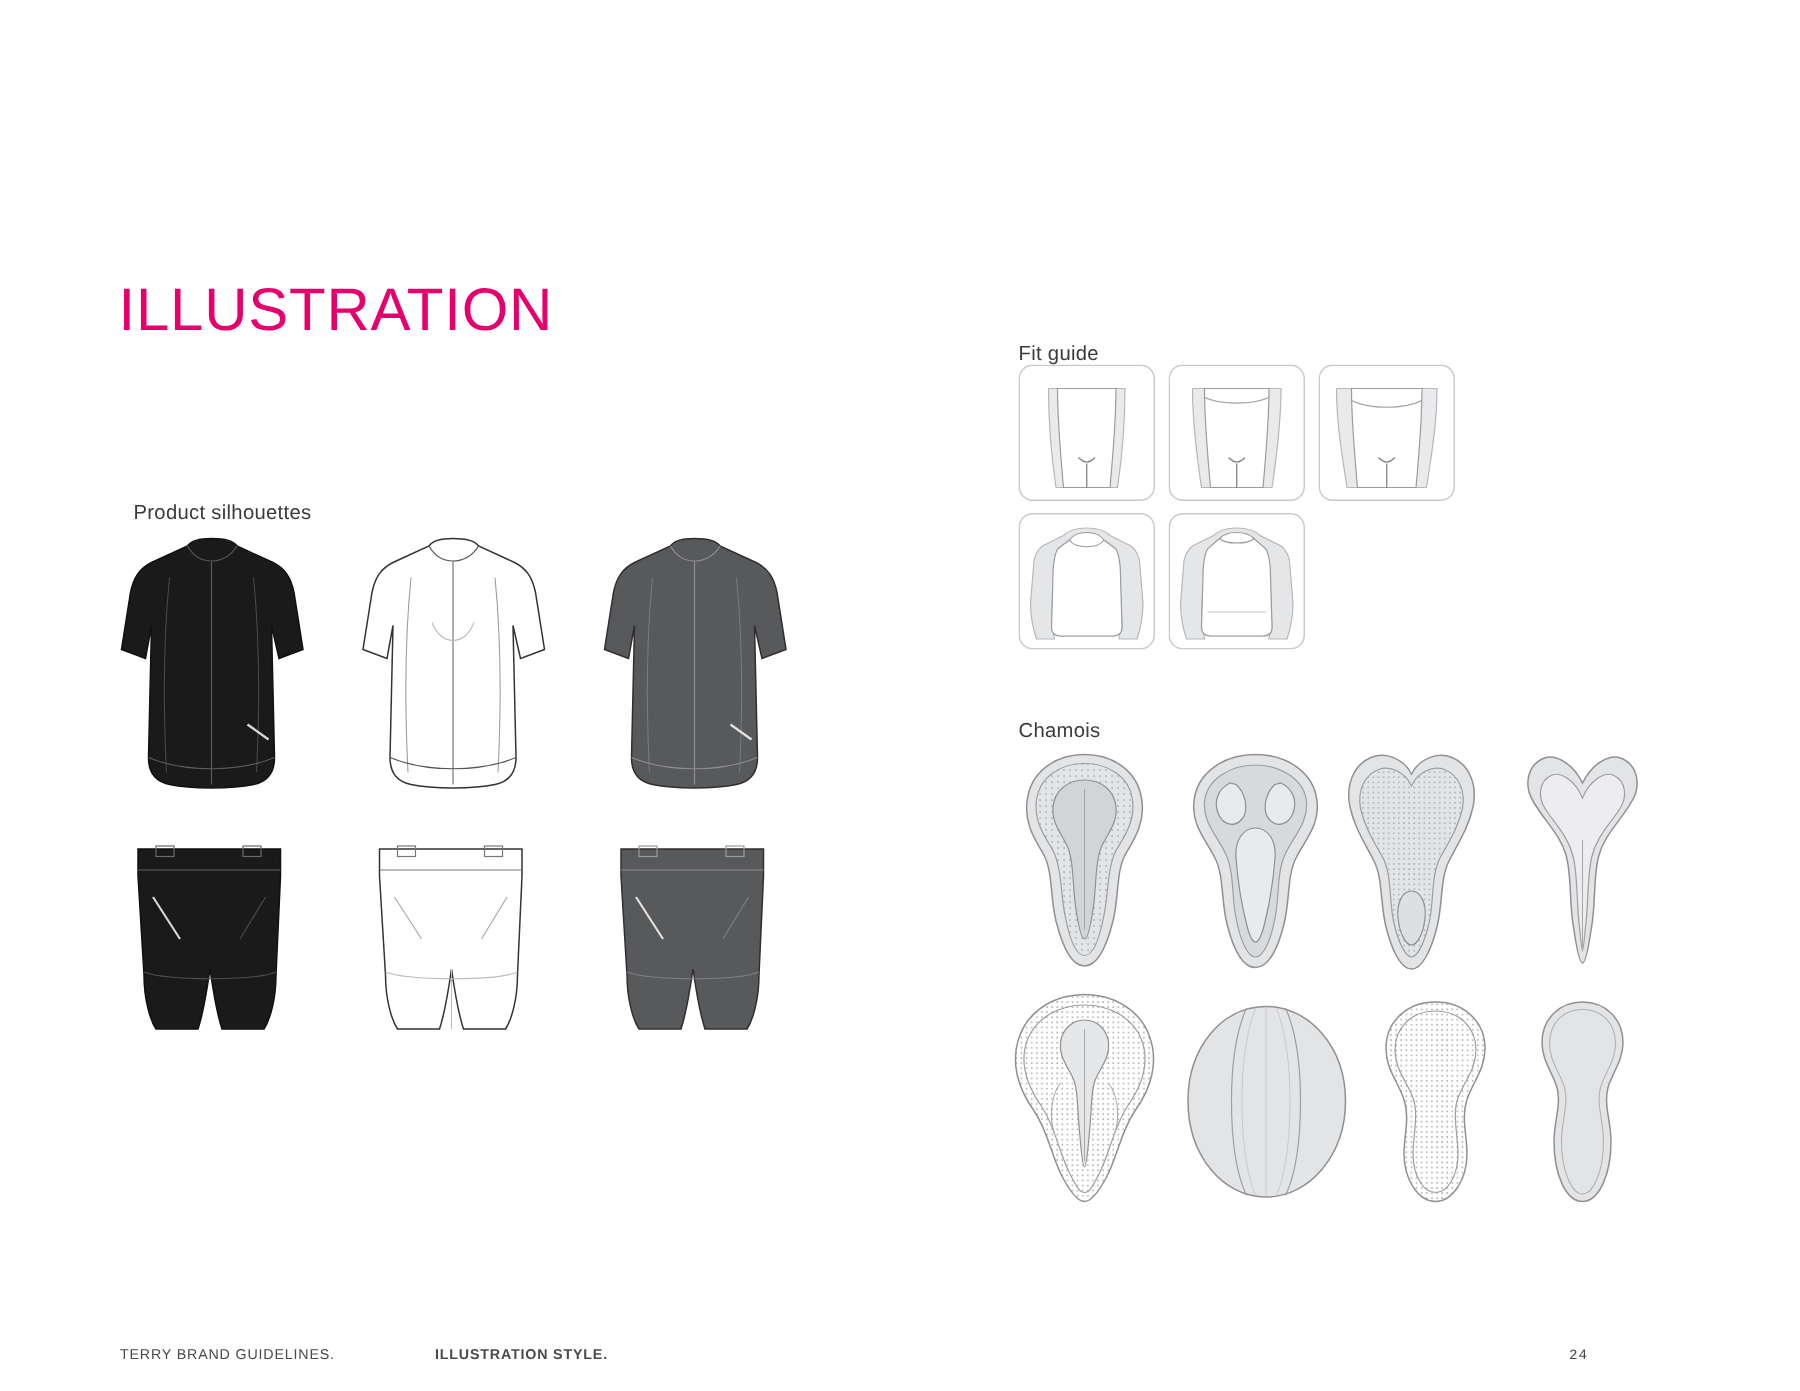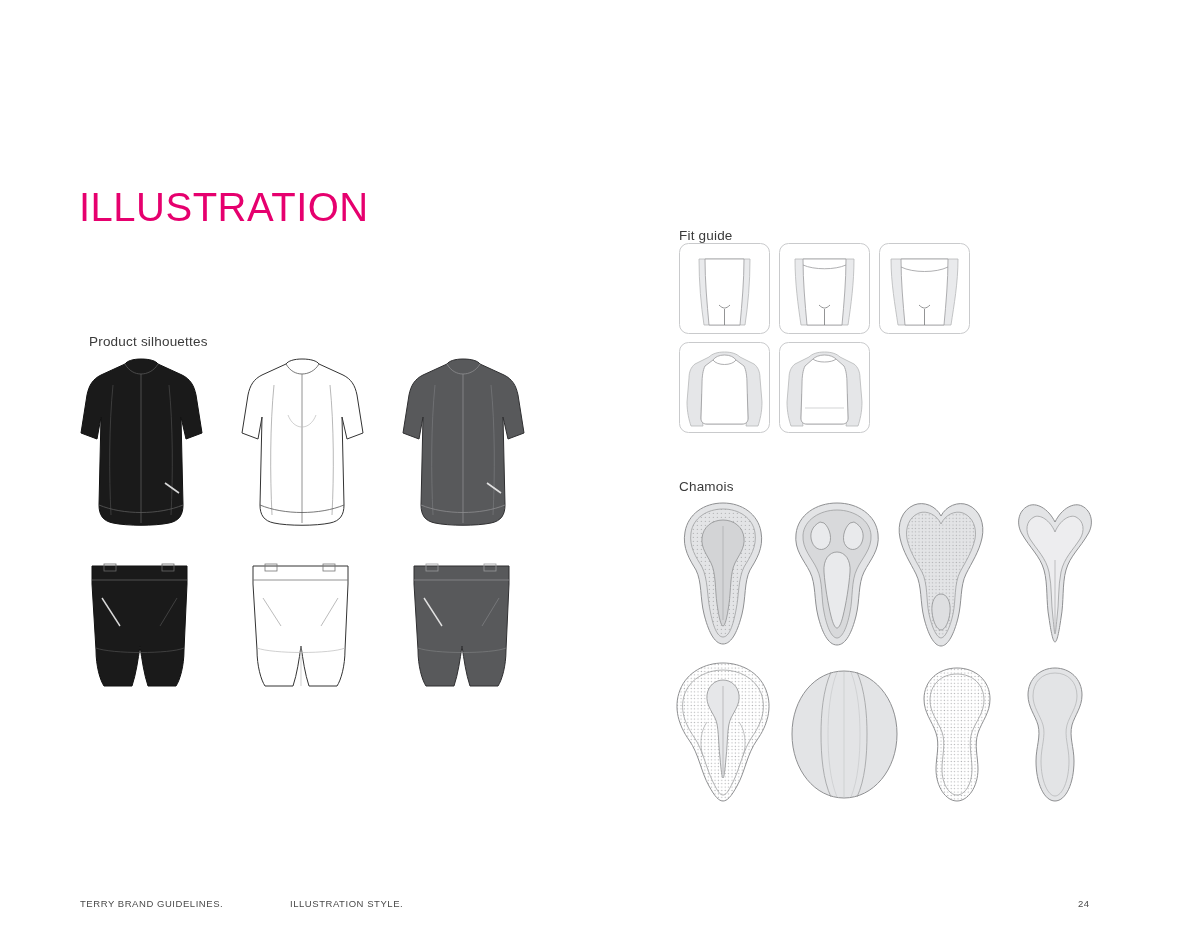--- a/index.html
+++ b/index.html
@@ -63,22 +63,22 @@
     height: 20px;
   }
   .footer span {
     position: absolute;
     font-size: 9.5px;
     letter-spacing: 0.55px;
     color: #4a4a4a;
     margin-top: 36px;
   }
   #footer-left   { left: 80px; }
-  #footer-center { left: 290px; }
-  #footer-page   { left: 1078px; }
+  #footer-center { left: 290px; font-weight: bold; }
+  #footer-page   { left: 1046px; font-family: Liberation Mono, monospace; }
 
   svg { display: block; }
 </style>
 </head>
 <body>
 
 <div class="page">
 
   <h1 class="title">
     <span class="line">ILLUSTRATION</span>

